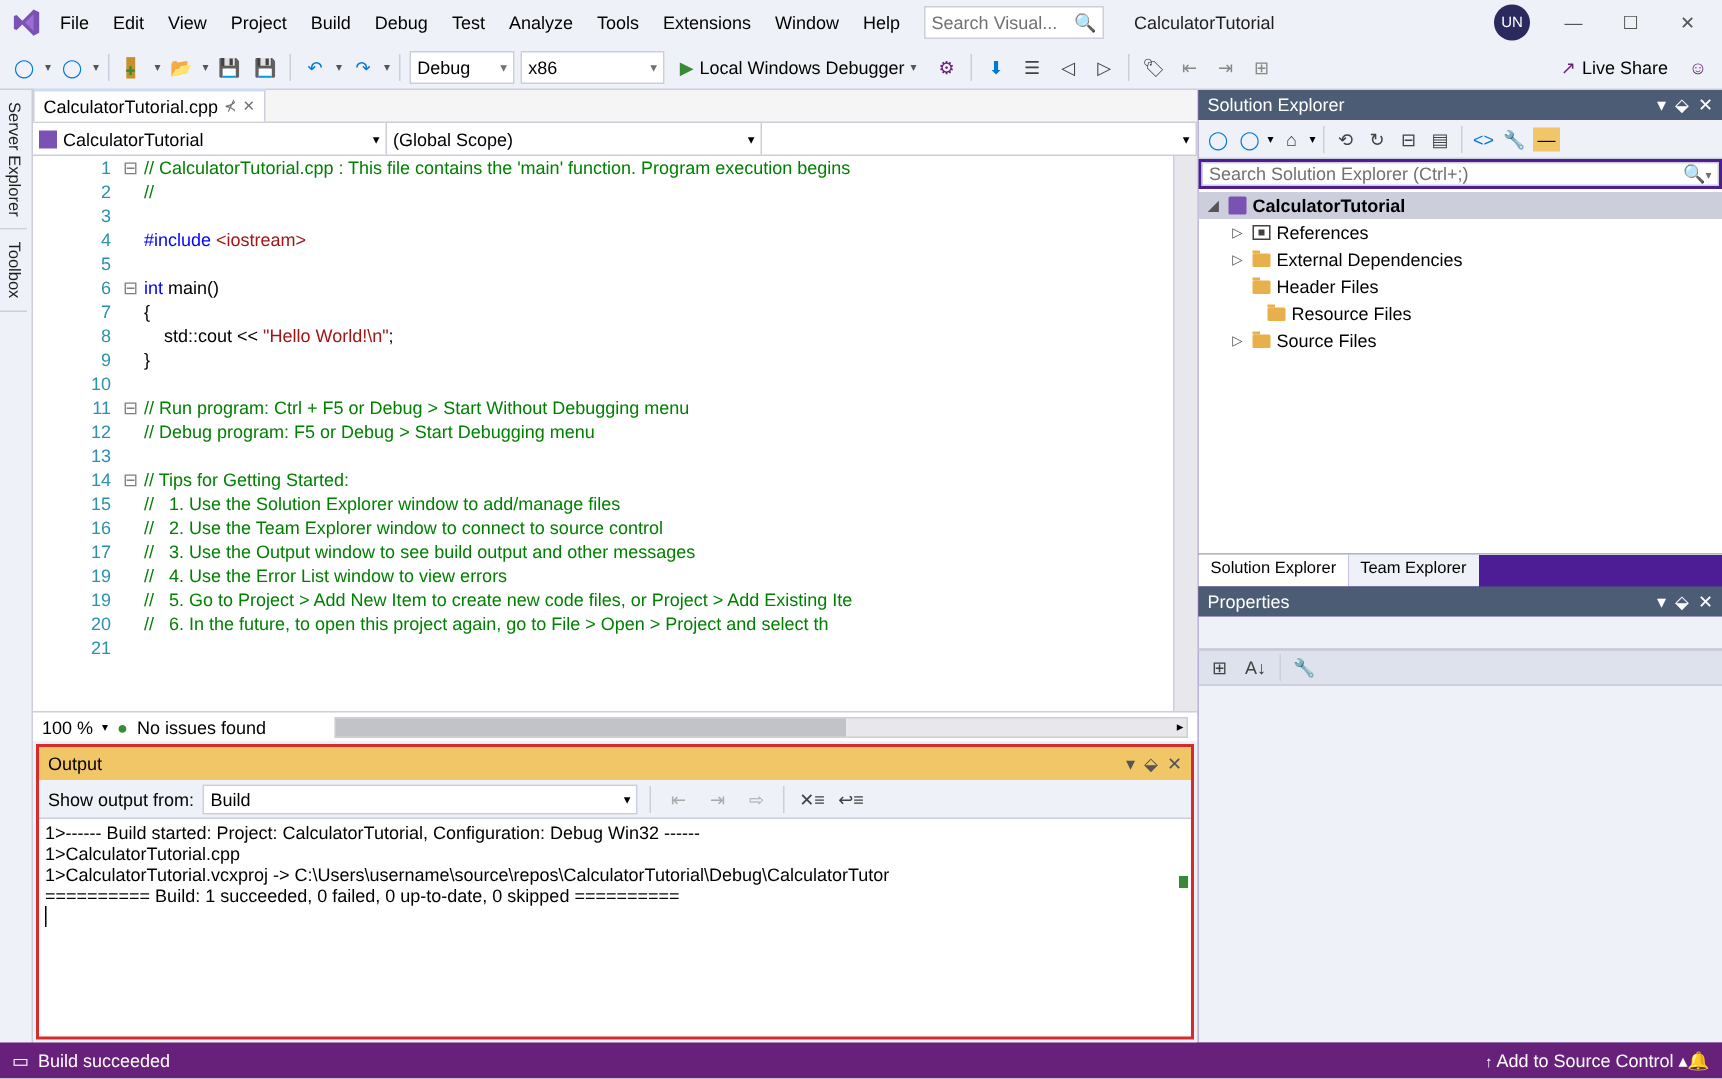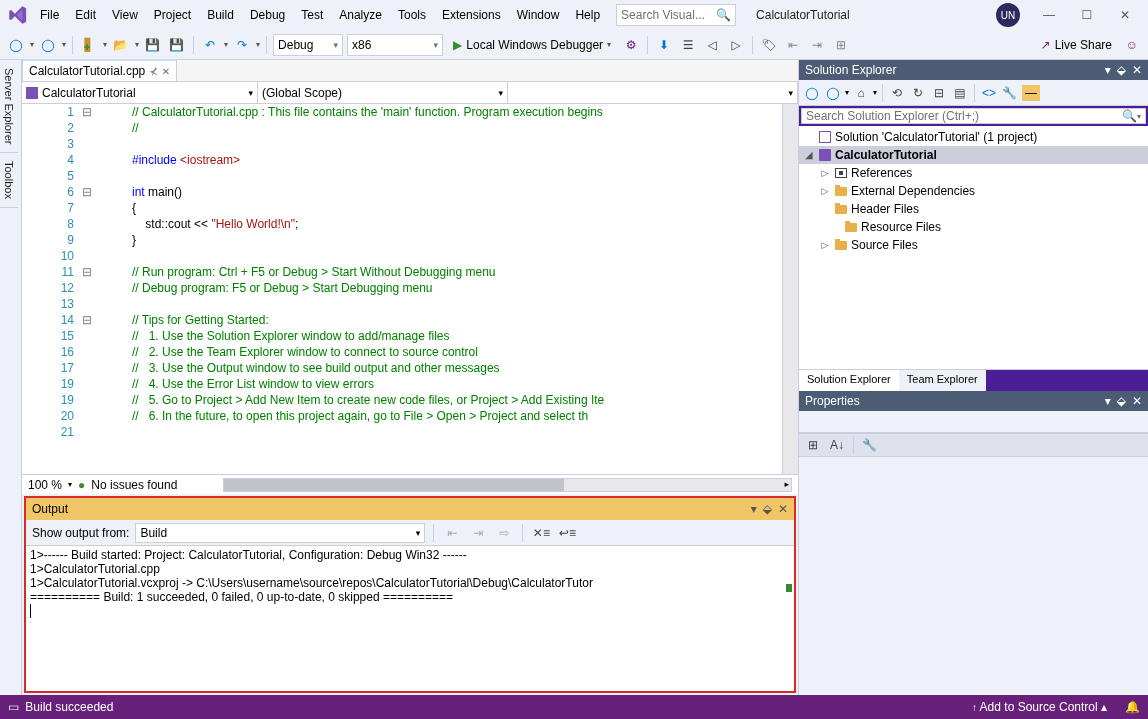--- a/index.html
+++ b/index.html
@@ -31,21 +31,21 @@
 .doc-tabs { height:22px; background:#f5f5f5; display:flex; align-items:flex-end; border-bottom:1px solid #cccedb; }
 .doc-tab { height:22px; background:#f5f5f5; border:1px solid #cccedb; border-bottom:none; display:flex; align-items:center; padding:0 6px; gap:4px; font-size:11px; }
 .doc-tab.active { background:#fff; border-top:2px solid #c9def5; }
 .pin-icon, .close-icon { font-size:10px; color:#717171; }
 .nav-bar { height:22px; background:#fff; border-bottom:1px solid #cccedb; display:flex; }
 .nav-combo { flex:1; border-right:1px solid #cccedb; display:flex; align-items:center; padding:0 4px; font-size:11px; }
 .nav-combo .arrow { margin-left:auto; font-size:9px; }
 .editor { flex:1; display:flex; overflow:hidden; background:#fff; }
 .gutter { width:60px; text-align:right; padding-right:8px; color:#2b91af; font-family:Consolas,monospace; font-size:13px; line-height:16px; background:#fff; }
 .fold-col { width:14px; font-family:Consolas,monospace; font-size:10px; line-height:16px; color:#808080; }
-.code { flex:1; font-family:Consolas,monospace; font-size:13px; line-height:16px; white-space:pre; overflow:hidden;margin-left:36px; }
+.code { flex:1; font-family:Consolas,monospace; font-size:13px; line-height:16px; white-space:pre; overflow:hidden; }
 .c-green { color:#008000; }
 .c-blue { color:#0000ff; }
 .c-red { color:#a31515; }
 .c-kw { color:#0000ff; }
 .editor-status { height:20px; background:#fff; border-top:1px solid #cccedb; display:flex; align-items:center; padding:0 6px; font-size:11px; gap:6px; }
 .editor-status .check { color:#388a34; }
 .hscroll { flex:1; height:14px; background:#e8e8ec; border:1px solid #cccedb; margin-left:40px; position:relative; }
 .hscroll-thumb { position:absolute; left:0; top:0; height:100%; width:60%; background:#c2c3c9; }
 .output-pane { border:2px solid #d62b2b; margin:2px; display:flex; flex-direction:column; background:#fff; }
 .output-title { height:22px; background:#f1c666; display:flex; align-items:center; padding:0 6px; font-size:11px; }
@@ -72,21 +72,21 @@
 .sln-ico { width:12px; height:12px; border:1px solid #7a52b3; background:#fff; }
 .proj-ico { width:12px; height:12px; background:#7a52b3; border-radius:1px; }
 .ref-ico { width:12px; height:10px; border:1px solid #424242; position:relative; }
 .ref-ico:before { content:""; position:absolute; width:4px; height:4px; background:#424242; top:2px; left:3px; }
 .panel-tabs { height:22px; display:flex; border-top:1px solid #cccedb; }
 .panel-tab { padding:3px 8px; font-size:11px; background:#eef1f7; }
 .panel-tab.active { background:#fff; }
 .props-toolbar { height:24px; background:#dde2ed; display:flex; align-items:center; padding:0 4px; gap:4px; border-bottom:1px solid #cccedb; border-top:1px solid #cccedb; }
 .props-body { flex:1; background:#eef1f7; }
 .statusbar { height:24px; background:#68217a; color:#fff; display:flex; align-items:center; padding:0 8px; font-size:12px; }
-.statusbar .right-items { margin-left:auto; display:flex; gap:18px; align-items:center; }
+.statusbar .right-items { margin-left:auto; display:flex; gap:0; align-items:center; }
 .sel-box { background:#f1c666; padding:1px 3px; display:inline-flex; align-items:center; }
 </style>
 </head>
 <body>
 
 <div class="titlebar">
   <div class="vs-logo">
     <svg viewBox="0 0 32 32">
         <path fill="#7a52b3" d="M23 2l6 3v22l-6 3-12-12L5 24l-3-1V9l3-1 6 6L23 2z"></path>
         <path fill="#9a6dd7" d="M23 7v18l-9-9 9-9z"></path>
@@ -310,27 +310,20 @@
       <span class="tb-btn blue">&lt;&gt;</span>
       <span class="tb-btn">🔧</span>
       <span class="sel-box">—</span>
     </div>
     <div class="se-search">
       <span style="flex:1">Search Solution Explorer (Ctrl+;)</span>
       <span>🔍</span>
         <span style="font-size:8px">▾</span>
     </div>
     <div class="se-tree">
-      <div class="tree-row">
-          <span class="tree-arrow"></span>
-          <span class="tree-icon">
-            <span class="sln-ico"></span>
-          </span>
-          <span>Solution 'CalculatorTutorial' (1 project)</span>
-        </div>
       <div class="tree-row bold selected" style="padding-left:4px">
           <span class="tree-arrow">◢</span>
           <span class="tree-icon">
             <span class="proj-ico"></span>
           </span>
           <span>CalculatorTutorial</span>
         </div>
       <div class="tree-row" style="padding-left:20px">
           <span class="tree-arrow">▷</span>
           <span class="tree-icon">

